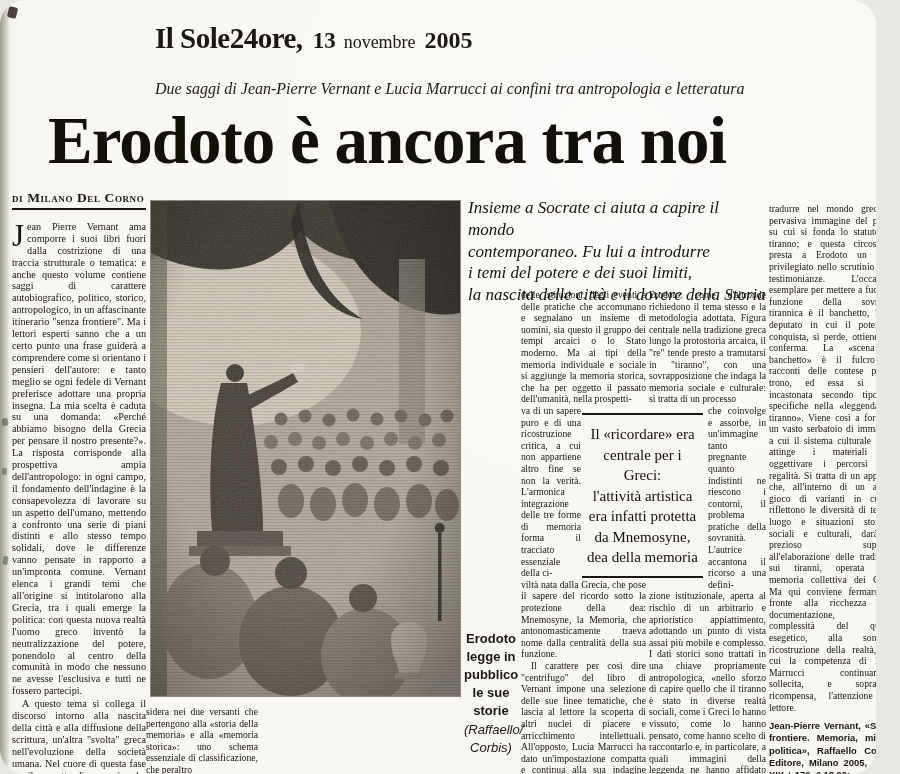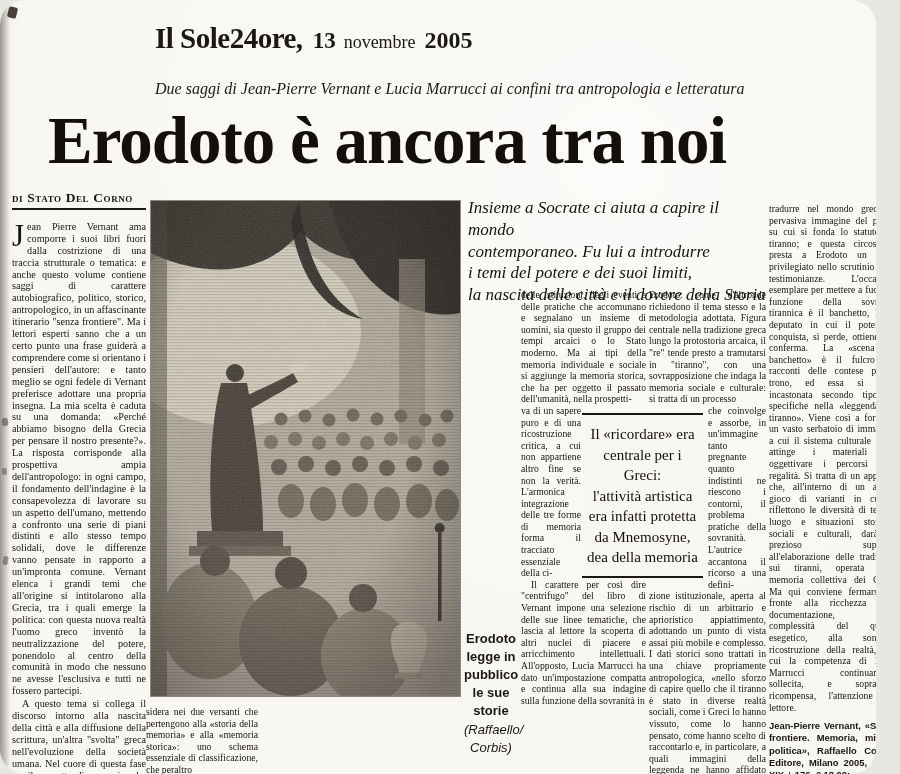--- a/index.html
+++ b/index.html
@@ -88,21 +88,21 @@
     <span class="mh-paper">Il Sole24ore,</span>
     <span class="mh-day">13</span>
     <span class="mh-month">novembre</span>
     <span class="mh-year">2005</span>
   </header>
 
   <div class="kicker">Due saggi di Jean-Pierre Vernant e Lucia Marrucci ai confini tra antropologia e letteratura</div>
   <h1 class="headline">Erodoto è ancora tra noi</h1>
 
   <section class="col col-left">
-    <div class="byline">di Stato Del Corno</div>
+    <div class="byline">di Milano Del Corno</div>
     <p class="body-p"><span class="dropcap">J</span><span>ean Pierre Vernant ama comporre i suoi libri fuori dalla costrizione di una traccia strutturale o tematica: e anche questo volume contiene saggi di carattere autobiografico, politico, storico, antropologico, in un affascinante itinerario "senza frontiere". Ma i lettori esperti sanno che a un certo punto una frase guiderà a comprendere come si orientano i pensieri dell'autore: e tanto meglio se ogni fedele di Vernant preferisce adottare una propria insegna. La mia scelta è caduta su una domanda: «Perché abbiamo bisogno della Grecia per pensare il nostro presente?». La risposta corrisponde alla prospettiva ampia dell'antropologo: in ogni campo, il fondamento dell'indagine è la consapevolezza di lavorare su un aspetto dell'umano, mettendo a confronto una serie di piani distinti e allo stesso tempo solidali, dove le differenze vanno pensate in rapporto a un'impronta comune. Vernant elenca i grandi temi che all'origine si intitolarono alla Grecia, tra i quali emerge la politica: con questa nuova realtà l'uomo greco inventò la neutralizzazione del potere, ponendolo al centro della comunità in modo che nessuno ne avesse l'esclusiva e tutti ne fossero partecipi.</span></p>
     <p class="body-p indent">A questo tema si collega il discorso intorno alla nascita della città e alla diffusione della scrittura, un'altra "svolta" greca nell'evoluzione della società umana. Nel cuore di questa fase sta il concetto di memoria, che Vernant con-</p>
   </section>
 
   <figure class="photo">
     <svg width="309" height="495" viewBox="0 0 309 495">
       <defs>
         <pattern id="hatch" width="1" height="3" patternUnits="userSpaceOnUse">
           <rect width="1" height="1.2" fill="rgba(35,30,22,0.16)"></rect>
         </pattern>
@@ -201,20 +201,21 @@
   <div class="standfirst">Insieme a Socrate ci aiuta a capire il mondo
 contemporaneo. Fu lui a introdurre
 i temi del potere e dei suoi limiti,
 la nascita delle città e il dovere della Storia</div>
 
   <section class="col col-a">sidera nei due versanti che pertengono alla «storia della memoria» e alla «memoria storica»: uno schema essenziale di classificazione, che peraltro</section>
 
   <section class="col col-c">
     <p class="cblock">delle istituzioni, degli eventi e delle pratiche che accomunano e segnalano un insieme di uomini, sia questo il gruppo dei tempi arcaici o lo Stato moderno. Ma ai tipi della memoria individuale e sociale si aggiunge la memoria storica, che ha per oggetto il passato dell'umanità, nella prospetti-</p>
     <p class="cblock narrow-l">va di un sapere puro e di una ricostruzione critica, a cui non appartiene altro fine se non la verità. L'armonica integrazione delle tre forme di memoria forma il tracciato essenziale della ci-</p>
+    <p class="cblock">viltà nata dalla Grecia, che pose il sapere del ricordo sotto la protezione della dea: Mnemosyne, la Memoria, che antonomasticamente traeva nome dalla centralità della sua funzione.</p>
     <p class="cblock indent">Il carattere per così dire "centrifugo" del libro di Vernant impone una selezione delle sue linee tematiche, che lascia al lettore la scoperta di altri nuclei di piacere e arricchimento intellettuali. All'opposto, Lucia Marrucci ha dato un'impostazione compatta e continua alla sua indagine sulla funzione della sovranità in</p>
   </section>
 
   <section class="col col-d">
     <p class="cblock">Erodoto: come d'altronde richiedono il tema stesso e la metodologia adottata. Figura centrale nella tradizione greca lungo la protostoria arcaica, il "re" tende presto a tramutarsi in "tiranno", con una sovrapposizione che indaga la memoria sociale e culturale: si tratta di un processo</p>
     <p class="cblock narrow-r">che coinvolge e assorbe, in un'immagine tanto pregnante quanto indistinti ne riescono i contorni, il problema pratiche della sovranità. L'autrice accantona il ricorso a una defini-</p>
     <p class="cblock">zione istituzionale, aperta al rischio di un arbitrario e aprioristico appiattimento, adottando un punto di vista assai più mobile e complesso. I dati storici sono trattati in una chiave propriamente antropologica, «nello sforzo di capire quello che il tiranno è stato in diverse realtà sociali, come i Greci lo hanno vissuto, come lo hanno pensato, come hanno scelto di raccontarlo e, in particolare, a quali immagini della leggenda ne hanno affidato l'oggettivazione e la memoria».</p>
 
   </section>
 

